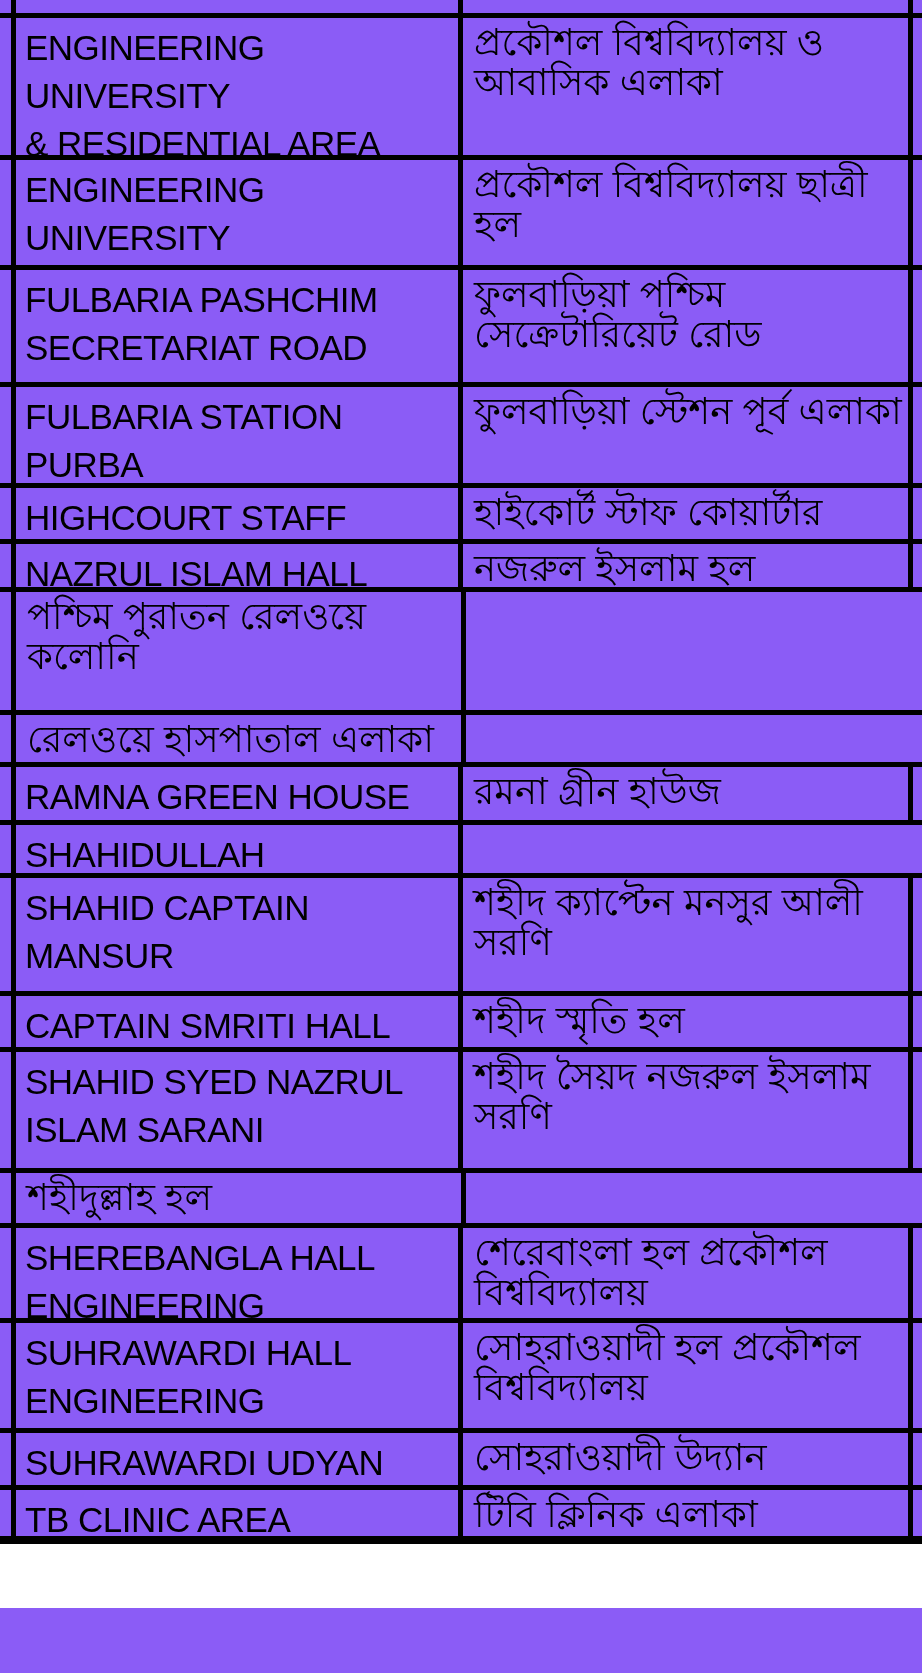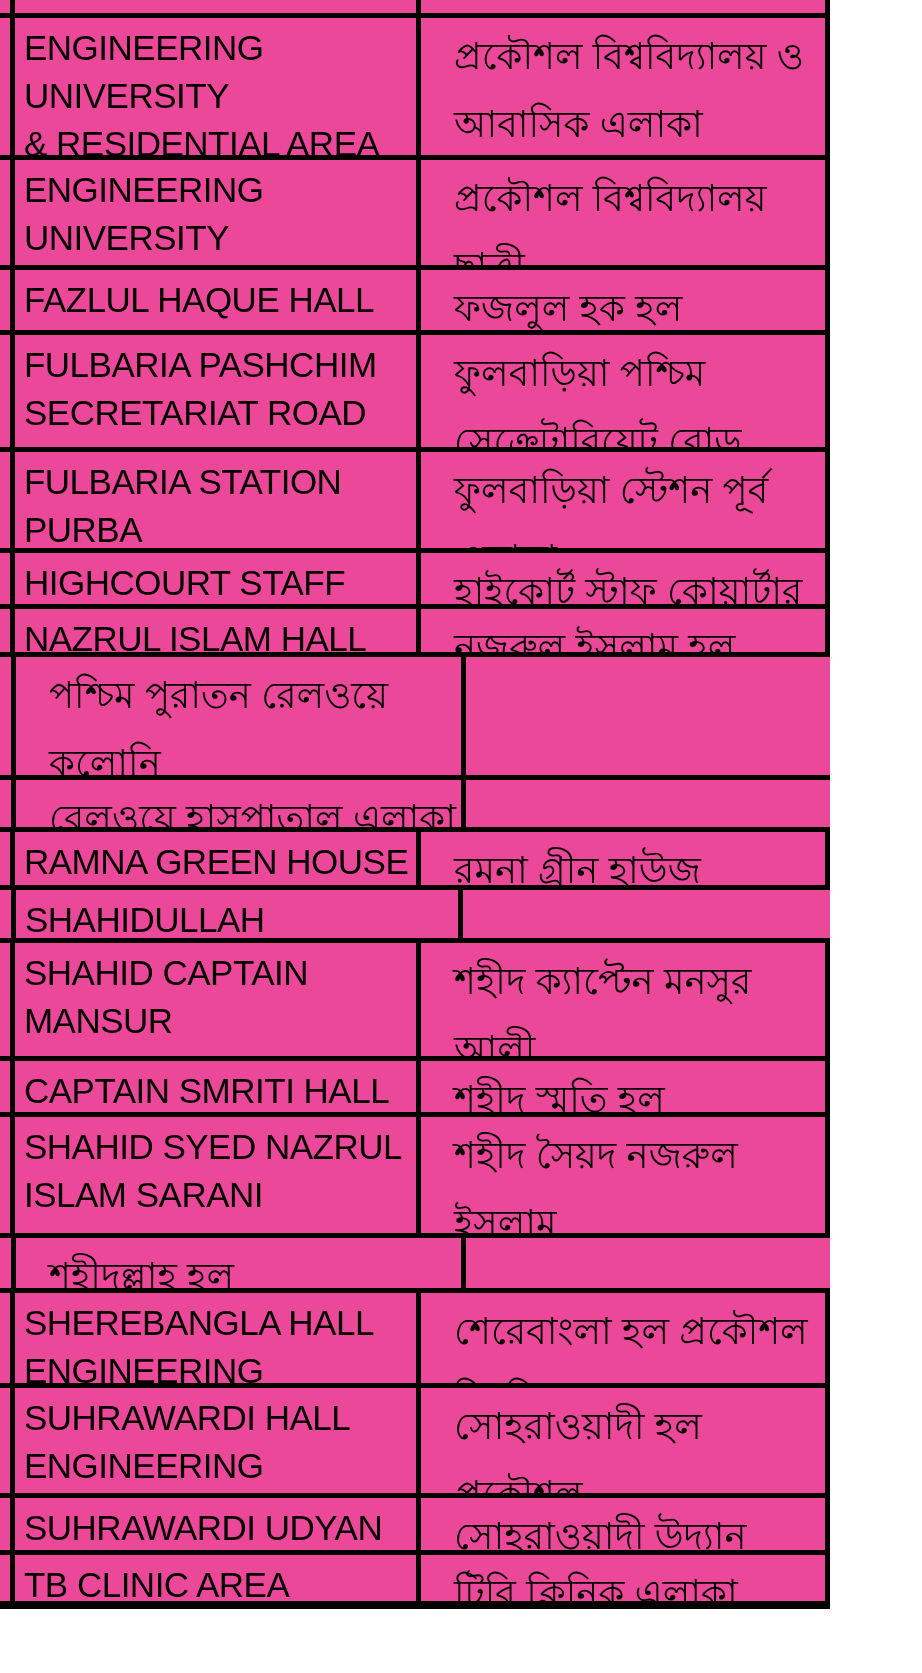--- a/index.html
+++ b/index.html
@@ -1,19 +1,19 @@
 <!DOCTYPE html>
 <html><head>
 <meta charset="utf-8">
 <style>
   html,body{margin:0;padding:0;background:#ffffff;}
   .page{
     position:relative;
-    width:830px;height:1673px;
-    background:#ec4899;
+    width:922px;height:1673px;
+    background:#8b5cf6;
     overflow:hidden;
     font-family:"Liberation Sans","DejaVu Sans",sans-serif;
     color:#000000;
   }
   .row{
     display:flex;
     box-sizing:border-box;
     border-bottom:5px solid #000000;
     width:100%;
   }
@@ -22,22 +22,22 @@
   .c1{box-sizing:border-box;width:447px;border-right:5px solid #000000;
       padding:6px 4px 0 9px;overflow:hidden;}
   .c2{box-sizing:border-box;width:450px;border-right:5px solid #000000;
       padding:5px 4px 0 11px;overflow:hidden;}
   .c3{flex:1;}
   .en{
     font-size:35px;line-height:48px;letter-spacing:-0.5px;
     white-space:pre-line;display:block;
   }
   .bn{
-    font-size:37px;line-height:68px;
-    white-space:pre-line;display:block;margin-left:22px;
+    font-size:37px;line-height:40px;
+    white-space:pre-line;display:block;
   }
   .bottom-space{width:100%;height:64px;background:#ffffff;}
 </style>
 </head>
 <body>
 
 <div class="page">
 
   <div class="row" style="height:18px">
     <div class="c0"></div>
@@ -65,30 +65,20 @@
         <span class="en">ENGINEERING UNIVERSITY
 WOMENS HOSTEL</span>
       </div>
     <div class="c2">
         <span class="bn">প্রকৌশল বিশ্ববিদ্যালয় ছাত্রী
 হল</span>
       </div>
     <div class="c3"></div>
   </div>
 
-  <div class="row" style="height:65px">
-    <div class="c0"></div>
-    <div class="c1">
-        <span class="en">FAZLUL HAQUE HALL</span>
-      </div>
-    <div class="c2">
-        <span class="bn">ফজলুল হক হল</span>
-      </div>
-    <div class="c3"></div>
-  </div>
 
   <div class="row" style="height:117px">
     <div class="c0"></div>
     <div class="c1">
         <span class="en">FULBARIA PASHCHIM
 SECRETARIAT ROAD</span>
       </div>
     <div class="c2">
         <span class="bn">ফুলবাড়িয়া পশ্চিম
 সেক্রেটারিয়েট রোড</span>

